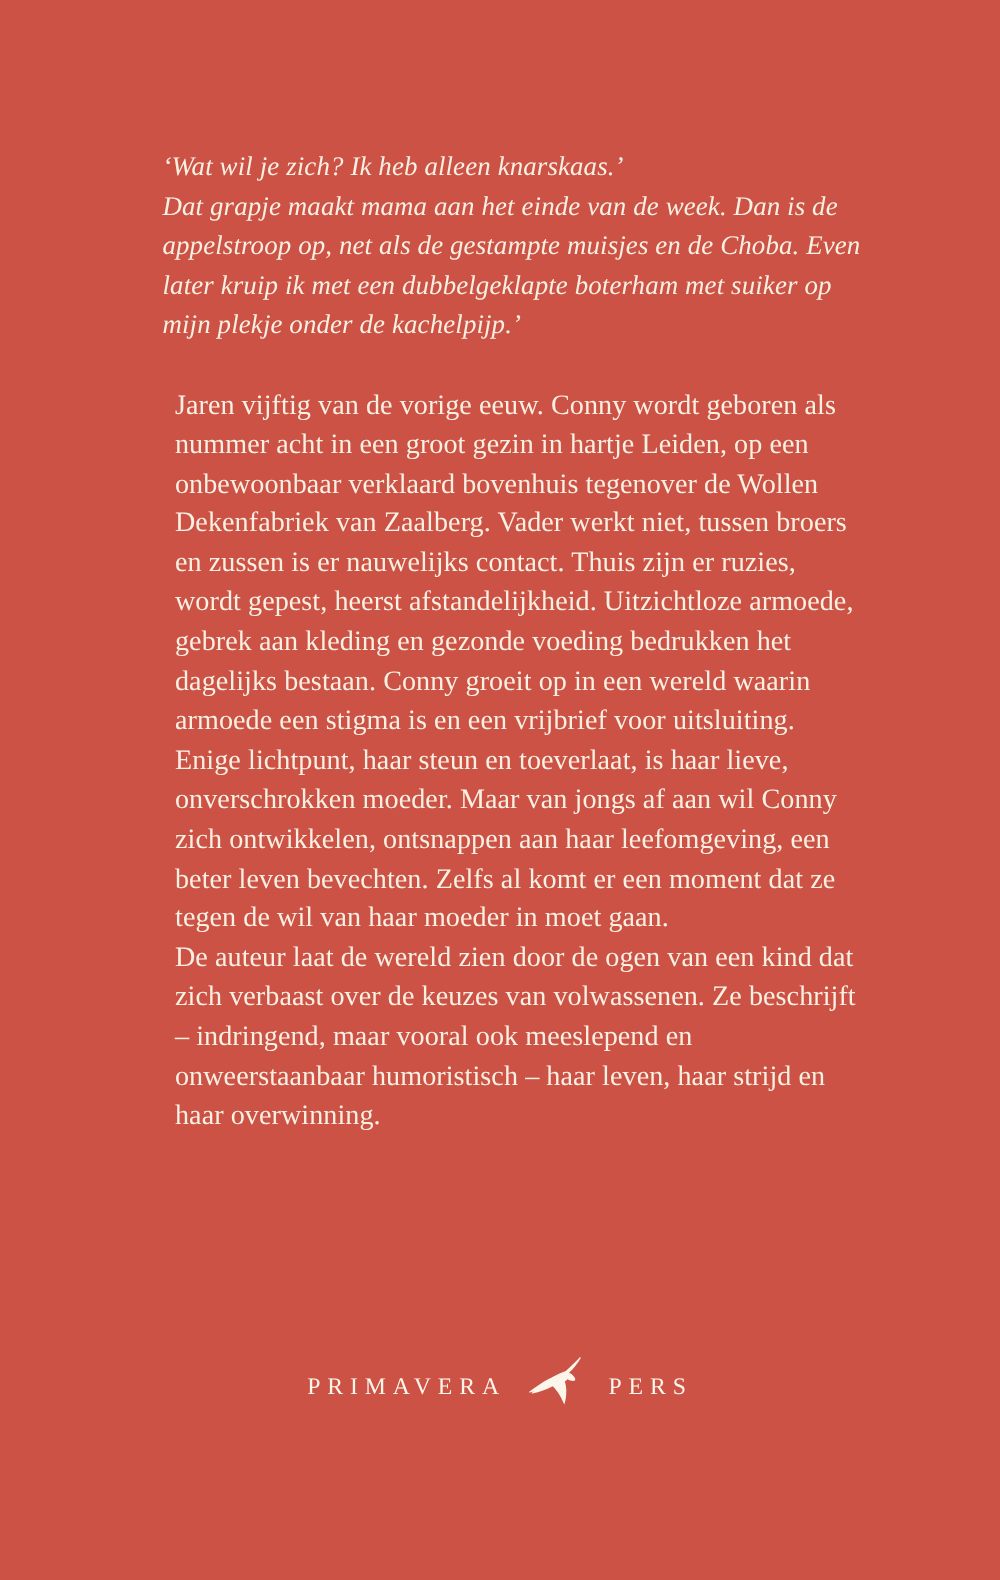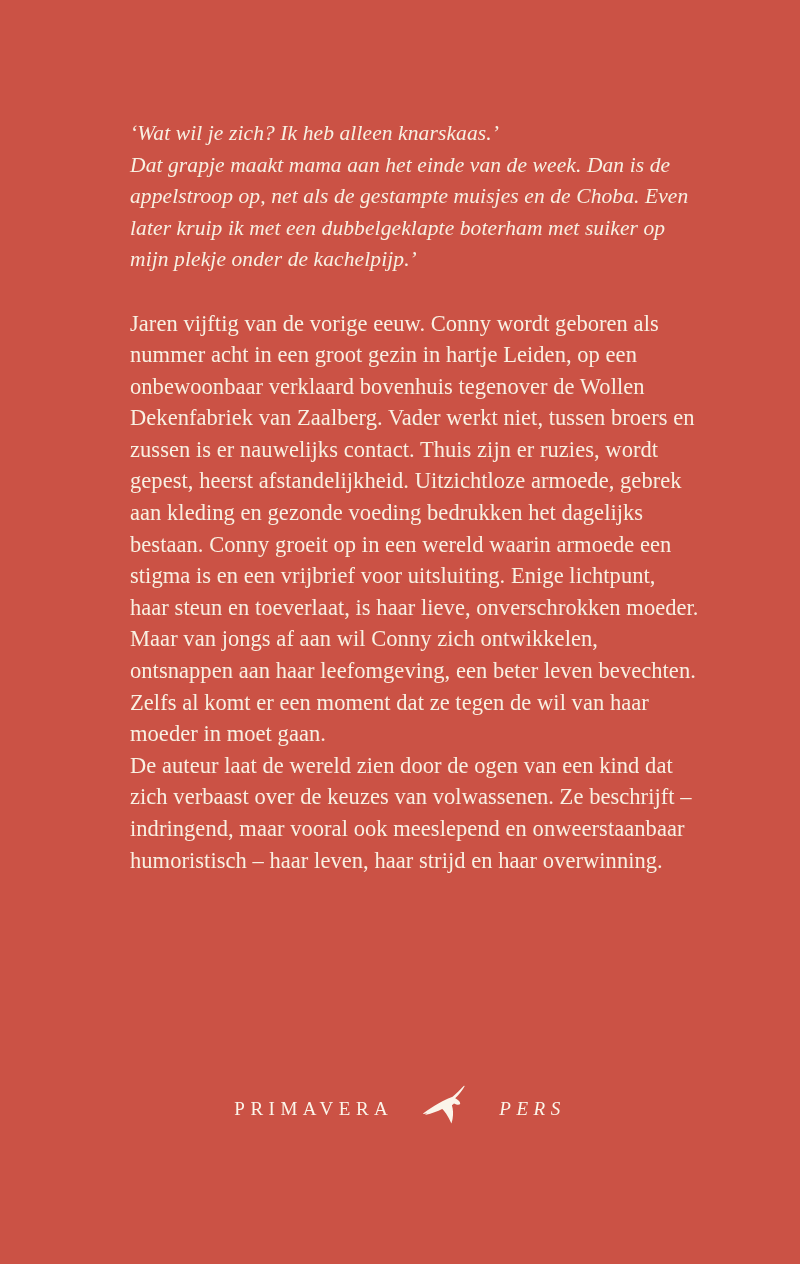--- a/index.html
+++ b/index.html
@@ -29,49 +29,49 @@
   .quote {
     font-style: italic;
     font-size: 21.5px;
     line-height: 31.5px;
     letter-spacing: 0.1px;
     margin: 0;
     color: #f8f0e2;
     white-space: pre-line;
   }
   .body-copy {
-    margin: 0;
+    margin: 10px;
     margin-top: 32px;
     font-size: 22.5px;
     line-height: 31.6px;
     letter-spacing: 0.05px;
     color: #f8f0e2;
     white-space: pre-line;
   }
   .logo {
     position: absolute;
     left: 0;
     right: 0;
     top: 1078px;
     display: flex;
     align-items: center;
     justify-content: center;
-    gap: 12px;
+    gap: 0;
   }
   .logo-word {
     font-size: 27px;
     letter-spacing: 5.5px;
     color: #fbf5ea;
     font-variant: small-caps;
     text-transform: lowercase;
     line-height: 1;
     white-space: nowrap;
   }
   .logo-word.first { margin-right: 12px; }
-  .logo-word.second { margin-left: 14px; font-style: italic; }
+  .logo-word.second { margin-left: 14px; }
   .logo-bird {
     width: 56px;
     height: 56px;
     display: block;
     flex: none;
   }
 </style>
 </head>
 <body>
 

